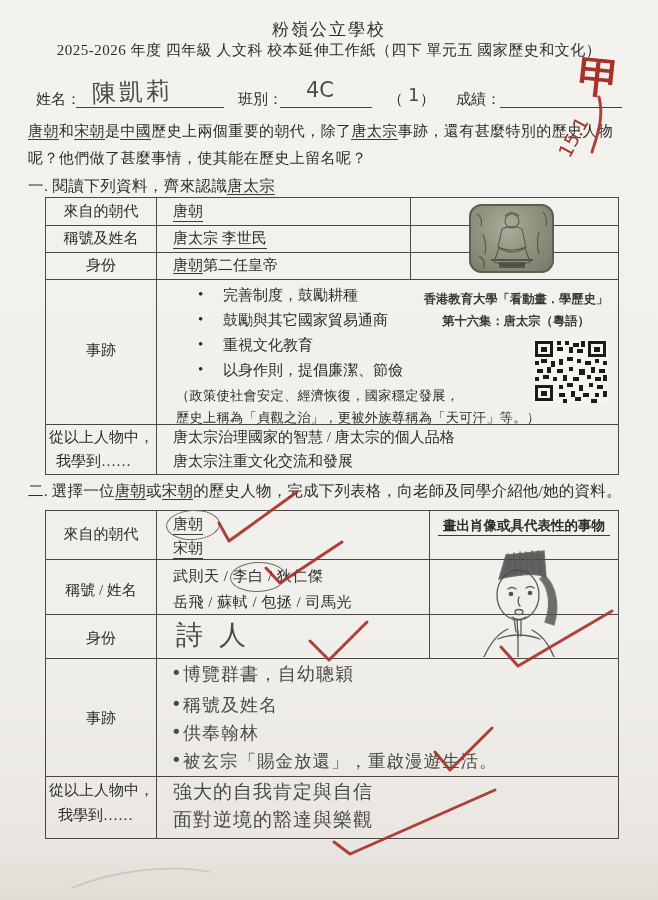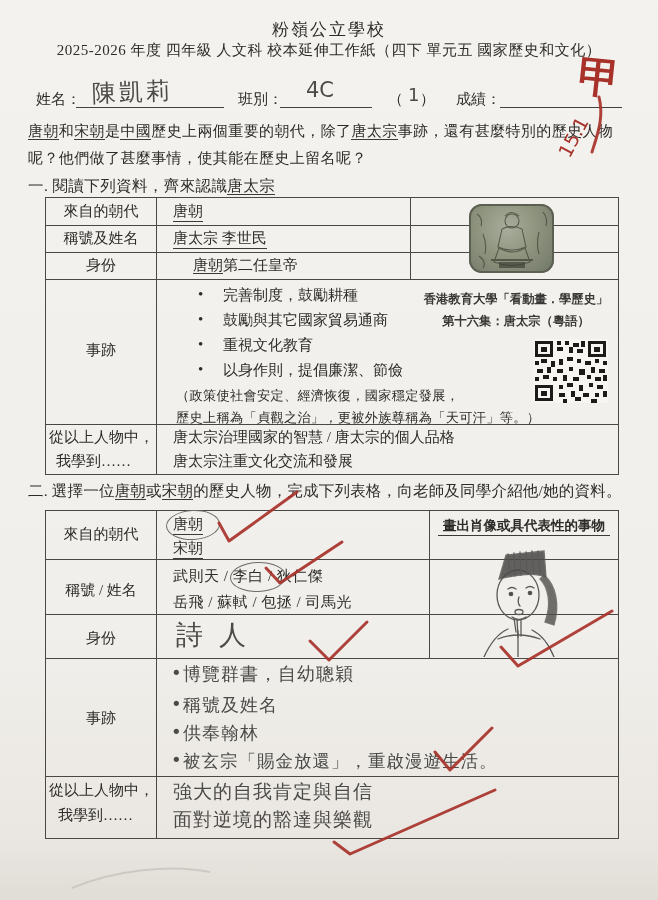--- a/index.html
+++ b/index.html
@@ -73,21 +73,21 @@
     <div class="hl" style="top:81px;"></div>
     <div class="hl" style="top:226px;"></div>
     <div class="vl" style="left:110px;height:276px;"></div>
     <div class="vl" style="left:364px;height:81px;"></div>
 
     <div class="lbl p" style="top:4px;">來自的朝代</div>
     <div class="val p u" style="left:127px;top:4px;">唐朝</div>
     <div class="lbl p" style="top:31px;">稱號及姓名</div>
     <div class="val p u" style="left:127px;top:31px;">唐太宗 李世民</div>
     <div class="lbl p" style="top:58px;">身份</div>
-    <div class="val p" style="left:127px;top:58px;margin-left:20px;">
+    <div class="val p" style="left:127px;top:58px;">
       <span class="u">唐朝</span><span>第二任皇帝</span>
     </div>
 
     <div class="lbl p" style="top:143px;">事跡</div>
     <div class="val p" style="left:152px;top:88px;">•</div>
     <div class="val p" style="left:177px;top:88px;">完善制度，鼓勵耕種</div>
     <div class="val p" style="left:152px;top:113px;">•</div>
     <div class="val p" style="left:177px;top:113px;">鼓勵與其它國家貿易通商</div>
     <div class="val p" style="left:152px;top:138px;">•</div>
     <div class="val p" style="left:177px;top:138px;">重視文化教育</div>

